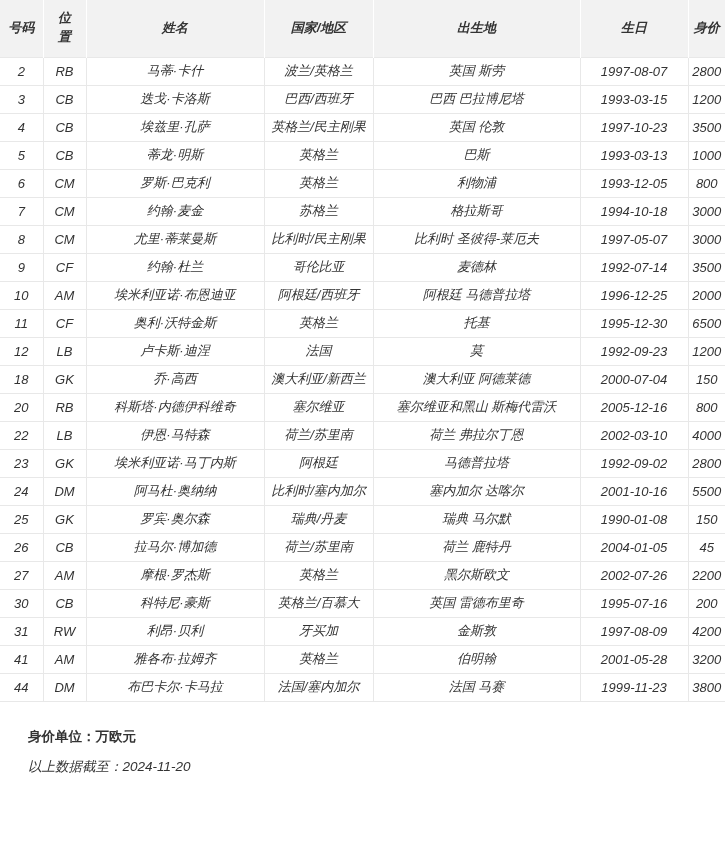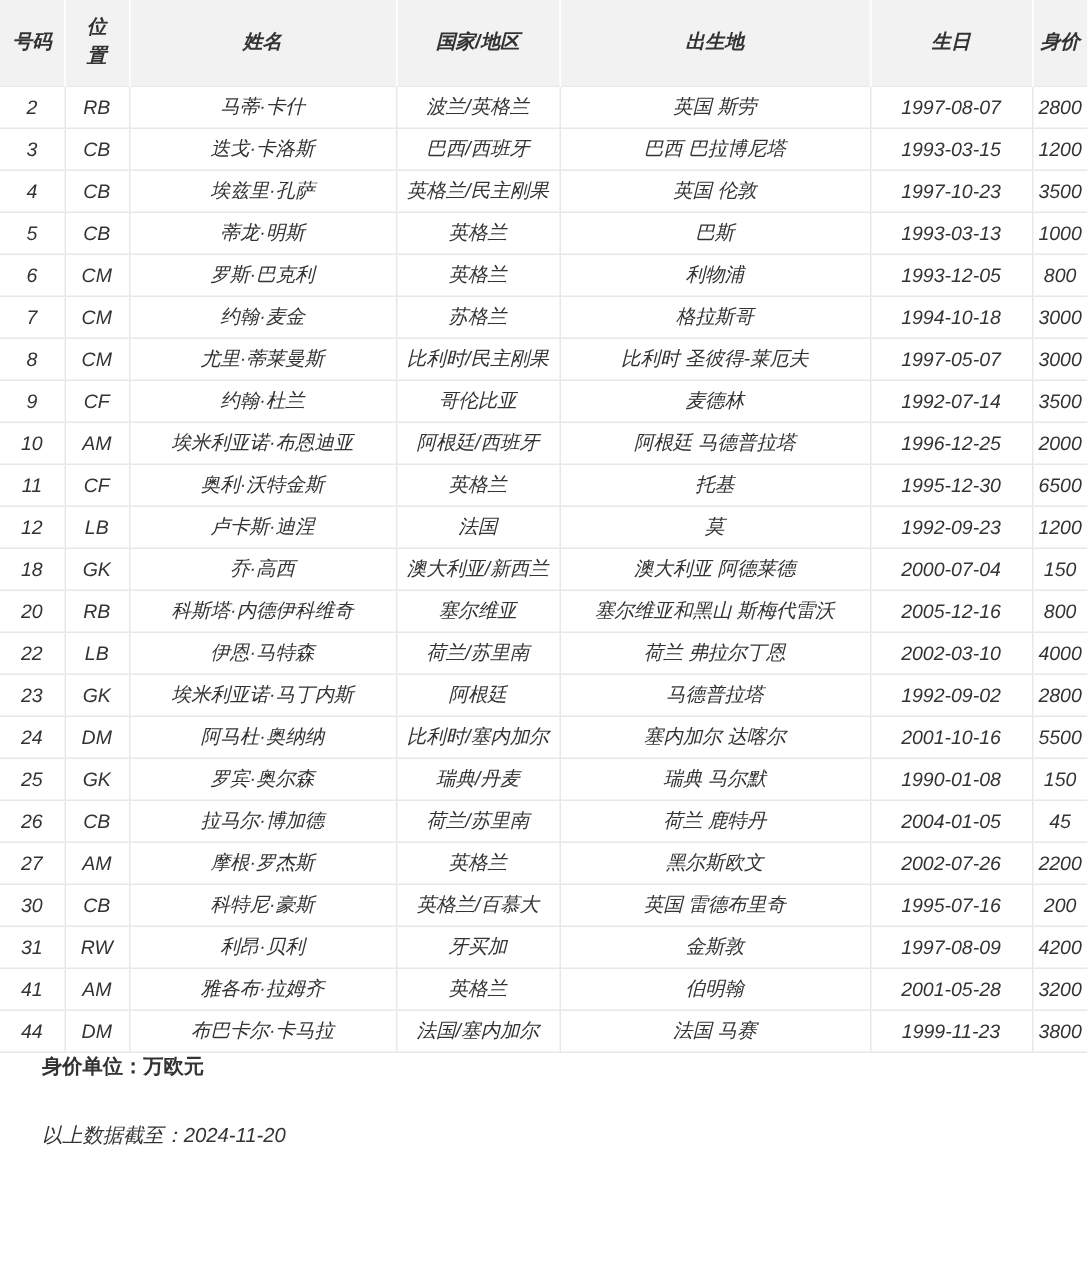--- a/index.html
+++ b/index.html
@@ -61,24 +61,25 @@
     overflow: hidden;
   }
   tbody td:last-child { border-right: none; margin-left: 40px; }
 
   .note {
     margin-left: 28px;
     font-size: 13.5px;
     color: #333333;
   }
   .note-unit {
+    margin-top: 26px;
     font-weight: 700;
   }
   .note-cutoff {
-    margin-top: 28px;
+    margin-top: 12px;
     font-style: italic;
   }
 </style>
 </head>
 <body>
 
 <div class="page">
   <table>
     <colgroup>
       <col class="c0">

